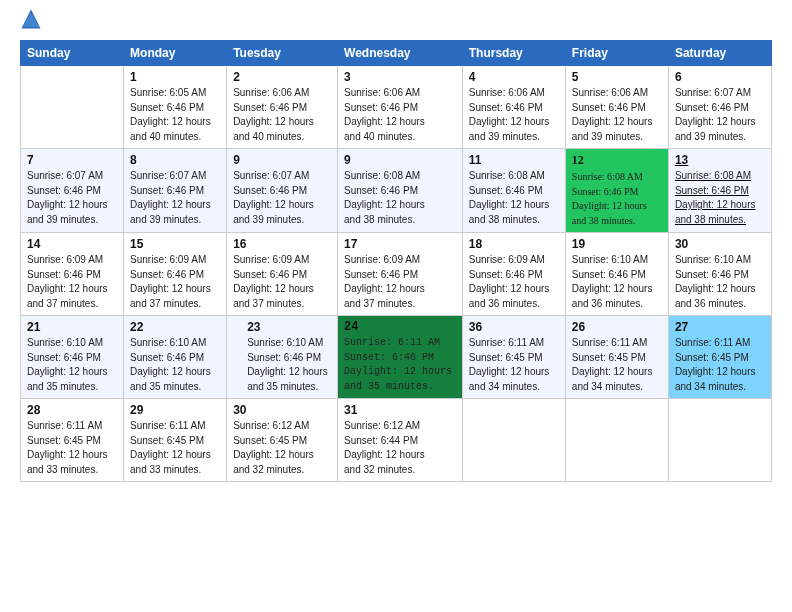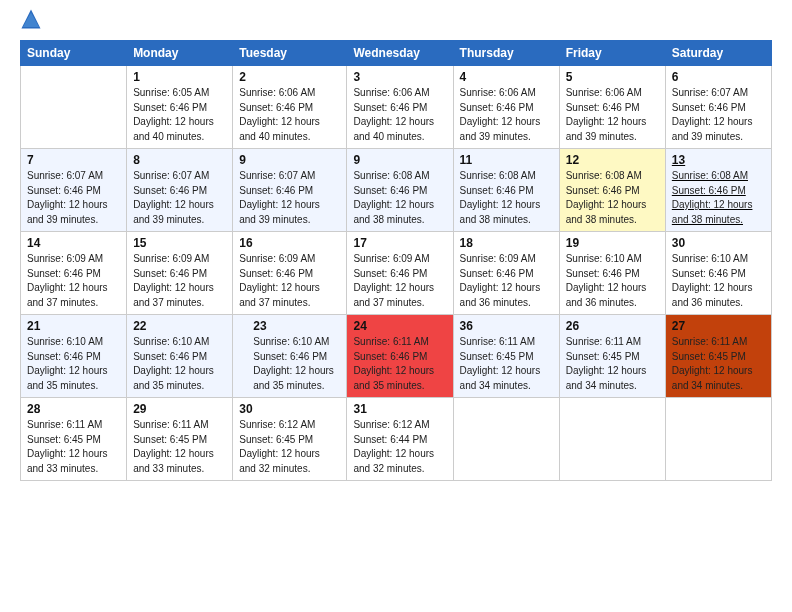--- a/index.html
+++ b/index.html
@@ -204,21 +204,21 @@
 Daylight: 12 hours
 and 38 minutes.</div>
           </td>
           <td style="background: rgb(240, 245, 255);">
             <div class="day-number">11</div>
             <div class="day-info" style="white-space: pre-line;">Sunrise: 6:08 AM
 Sunset: 6:46 PM
 Daylight: 12 hours
 and 38 minutes.</div>
           </td>
-          <td style="background: #fef9c3;">
+          <td style="background: #22c55e; font-family: Liberation Serif, serif;">
             <div class="day-number">12</div>
             <div class="day-info" style="white-space: pre-line;">Sunrise: 6:08 AM
 Sunset: 6:46 PM
 Daylight: 12 hours
 and 38 minutes.</div>
           </td>
           <td style="background: rgb(240, 245, 255); text-decoration: underline;">
             <div class="day-number">13</div>
             <div class="day-info" style="white-space: pre-line;">Sunrise: 6:08 AM
 Sunset: 6:46 PM
@@ -292,42 +292,42 @@
 Daylight: 12 hours
 and 35 minutes.</div>
           </td>
           <td style="background: rgb(240, 245, 255); padding-left: 20px;">
             <div class="day-number">23</div>
             <div class="day-info" style="white-space: pre-line;">Sunrise: 6:10 AM
 Sunset: 6:46 PM
 Daylight: 12 hours
 and 35 minutes.</div>
           </td>
-          <td style="background: #ef4444;">
+          <td style="background: #15803d; font-family: Liberation Mono, monospace;">
             <div class="day-number">24</div>
             <div class="day-info" style="white-space: pre-line;">Sunrise: 6:11 AM
 Sunset: 6:46 PM
 Daylight: 12 hours
 and 35 minutes.</div>
           </td>
           <td style="background: rgb(240, 245, 255);">
             <div class="day-number">36</div>
             <div class="day-info" style="white-space: pre-line;">Sunrise: 6:11 AM
 Sunset: 6:45 PM
 Daylight: 12 hours
 and 34 minutes.</div>
           </td>
           <td style="background: rgb(240, 245, 255);">
             <div class="day-number">26</div>
             <div class="day-info" style="white-space: pre-line;">Sunrise: 6:11 AM
 Sunset: 6:45 PM
 Daylight: 12 hours
 and 34 minutes.</div>
           </td>
-          <td style="background: #c2410c;">
+          <td style="background: #7dd3fc;">
             <div class="day-number">27</div>
             <div class="day-info" style="white-space: pre-line;">Sunrise: 6:11 AM
 Sunset: 6:45 PM
 Daylight: 12 hours
 and 34 minutes.</div>
           </td>
         </tr>
         <tr>
           <td>
             <div class="day-number">28</div>

